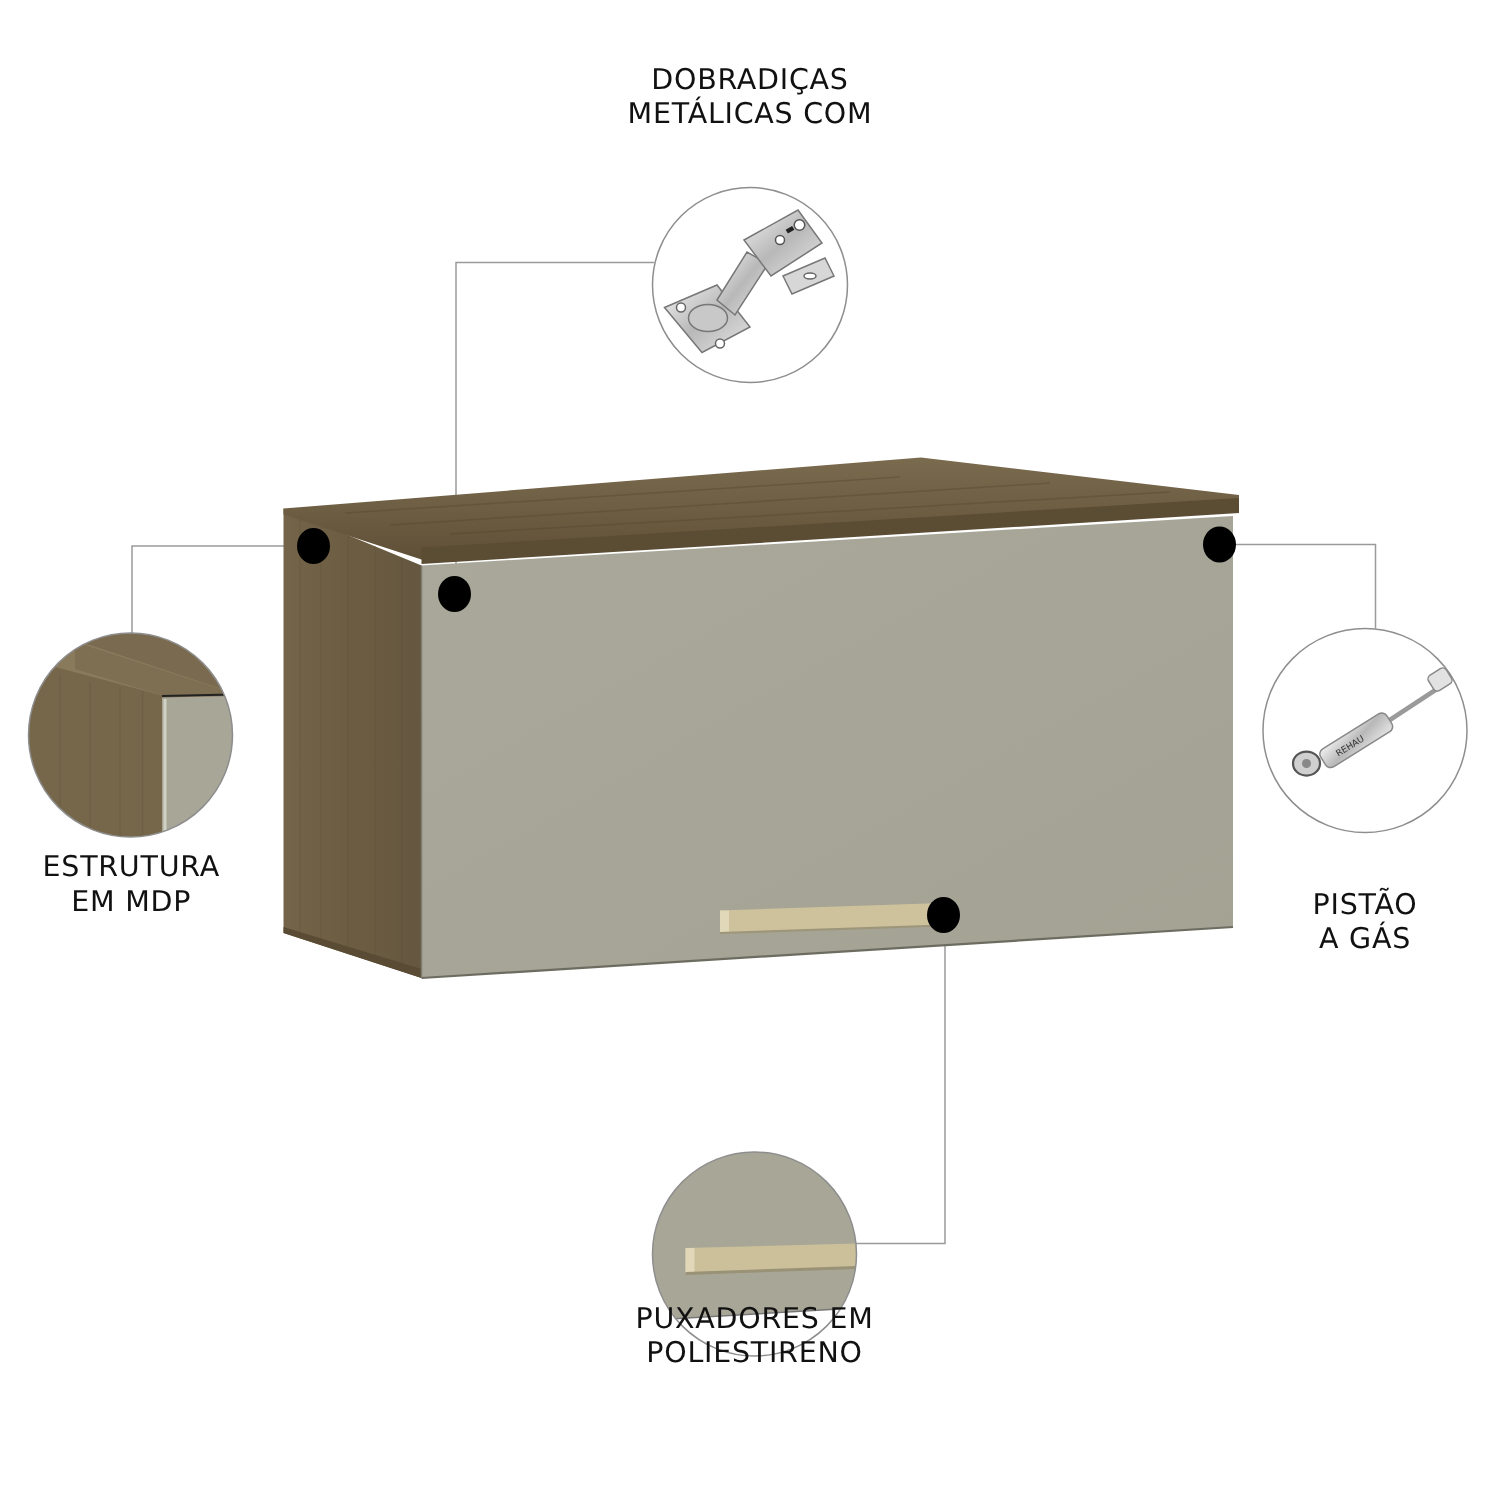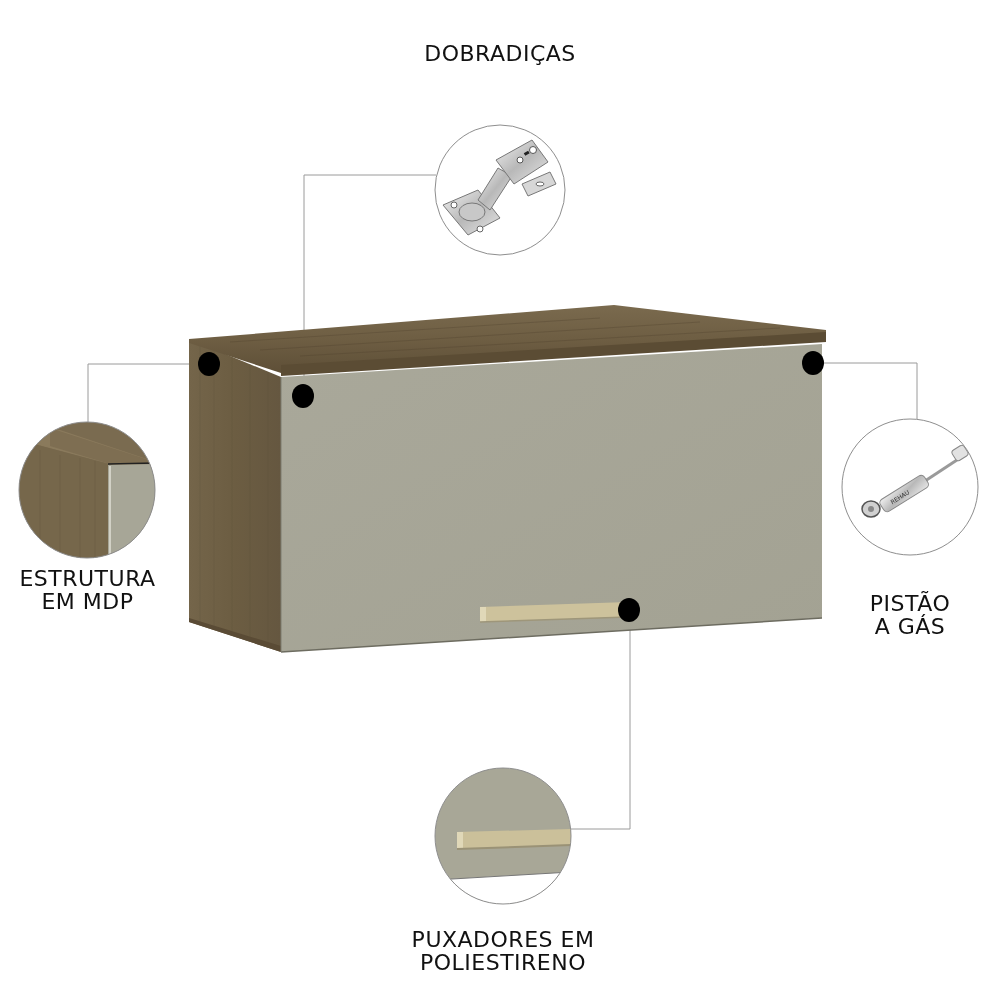--- a/index.html
+++ b/index.html
@@ -1,21 +1,21 @@
 <!DOCTYPE html>
 <html><head>
 <meta charset="utf-8">
 <style>
   html, body { margin: 0; padding: 0; background: #ffffff; }
   body { width: 1000px; height: 1000px; position: relative; overflow: hidden;
          font-family: "DejaVu Sans", sans-serif; }
   .label {
     position: absolute; text-align: center; color: #111;
     font-family: "DejaVu Sans", sans-serif; font-weight: 400;
-    font-size: 22px; line-height: 23px; letter-spacing: 0.5px;
+    font-size: 19px; line-height: 23px; letter-spacing: 0.5px;
     text-transform: uppercase;
   }
   .label span { display: block; white-space: nowrap; }
   svg.canvas { position: absolute; left: 0; top: 0; }
 </style>
 </head>
 <body>
 
 <svg class="canvas" width="1000" height="1000" viewBox="0 0 1000 1000">
   <defs>
@@ -172,28 +172,29 @@
       <polygon points="457,832 571,829 571,845 457,849" fill="#cbc09a"></polygon>
       <polygon points="457,832 463,832 463,849 457,849" fill="#e0d8b8"></polygon>
       <line x1="457" y1="849" x2="571" y2="845" stroke="#9a9276" stroke-width="2"></line>
     </g>
     <circle cx="503" cy="836" r="68" fill="none" stroke="#8e8e8e" stroke-width="1"></circle>
   </g>
 </svg>
 
 <div class="label" style="left:380px; top:42px; width:240px;">
   <span>DOBRADIÇAS</span>
+  <span>METÁLICAS COM</span>
 </div>
 
 <div class="label" style="left:10px; top:567px; width:155px;">
   <span>ESTRUTURA</span>
   <span>EM MDP</span>
 </div>
 
 <div class="label" style="left:845px; top:592px; width:130px;">
   <span>PISTÃO</span>
   <span>A GÁS</span>
 </div>
 
-<div class="label" style="left:400px; top:928px; width:206px;">
+<div class="label" style="left:400px; top:868px; width:206px;">
   <span>PUXADORES EM</span>
   <span>POLIESTIRENO</span>
 </div>
 
 </body></html>

